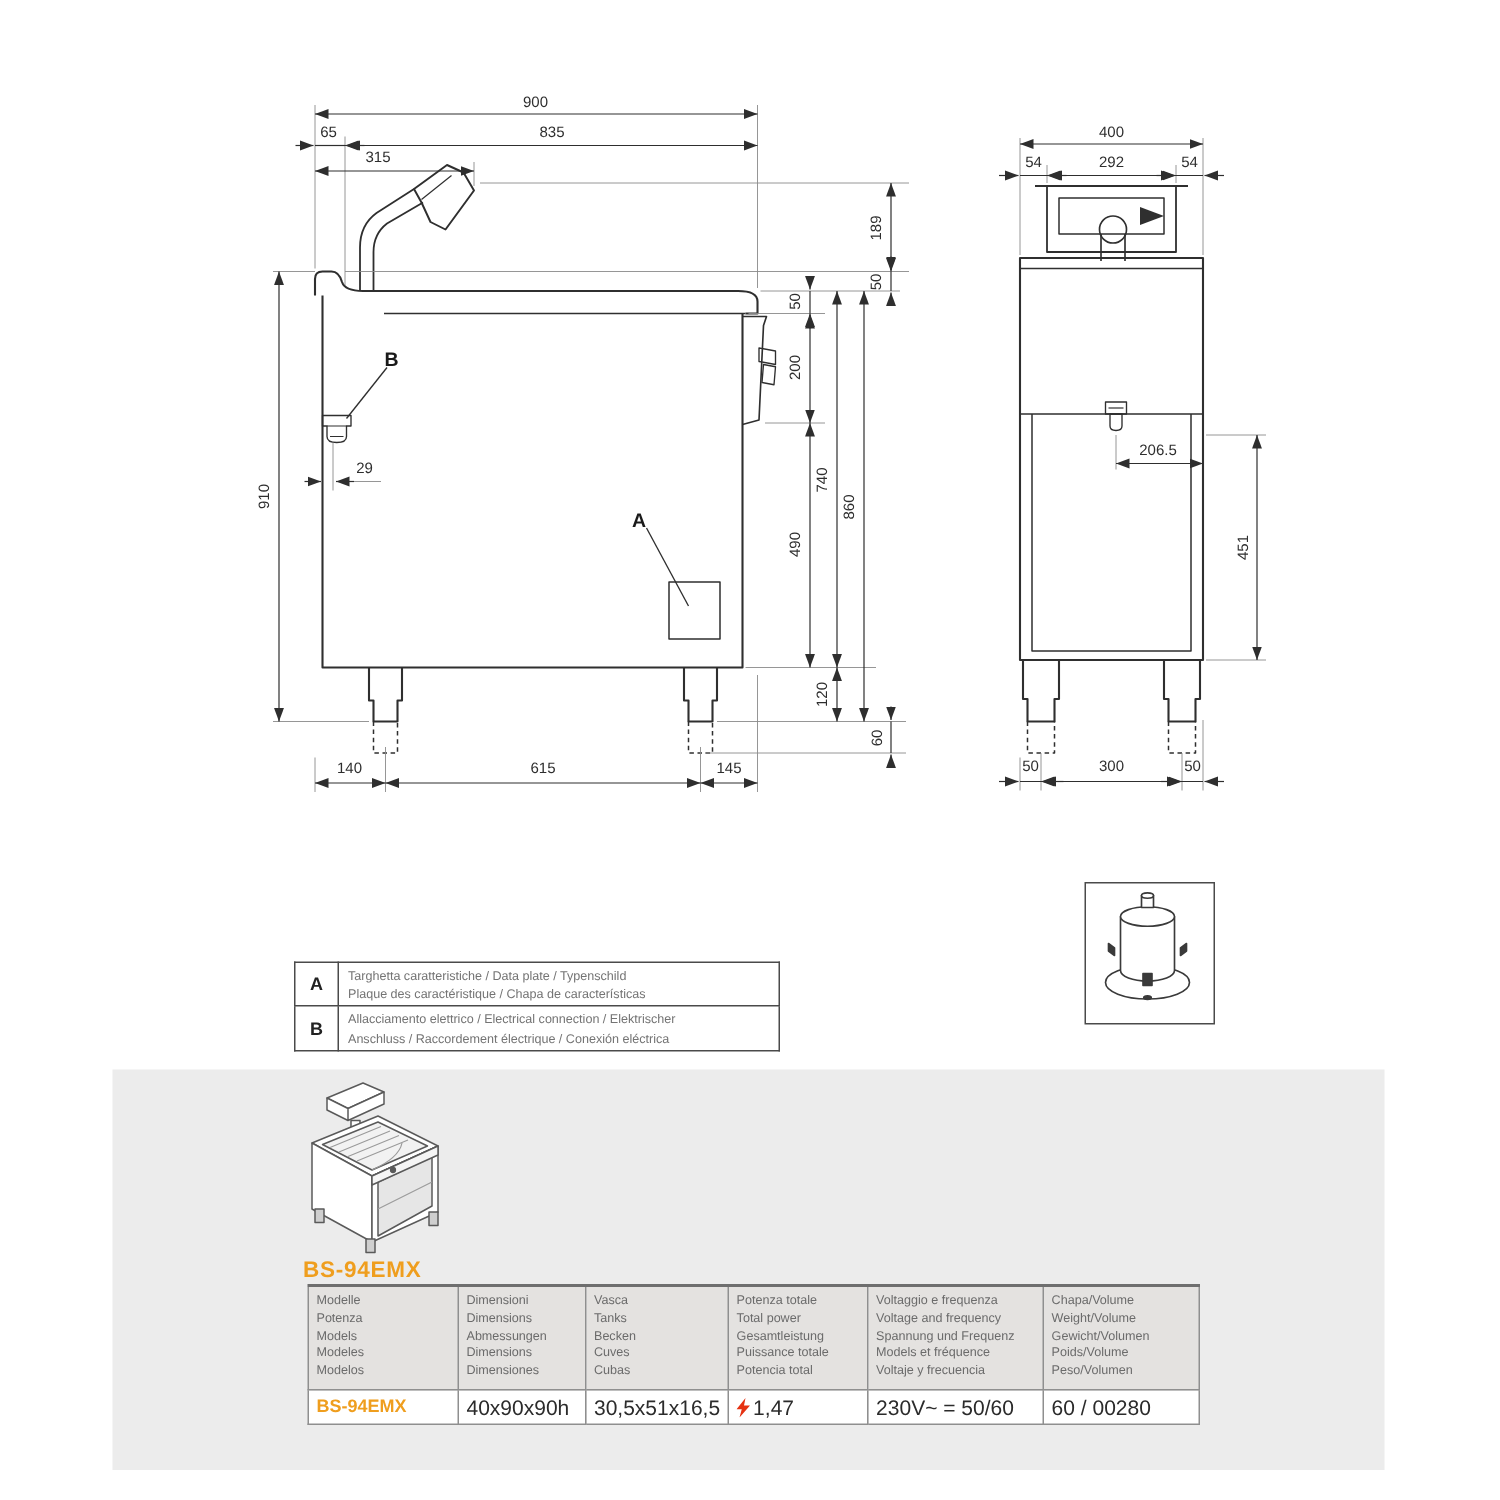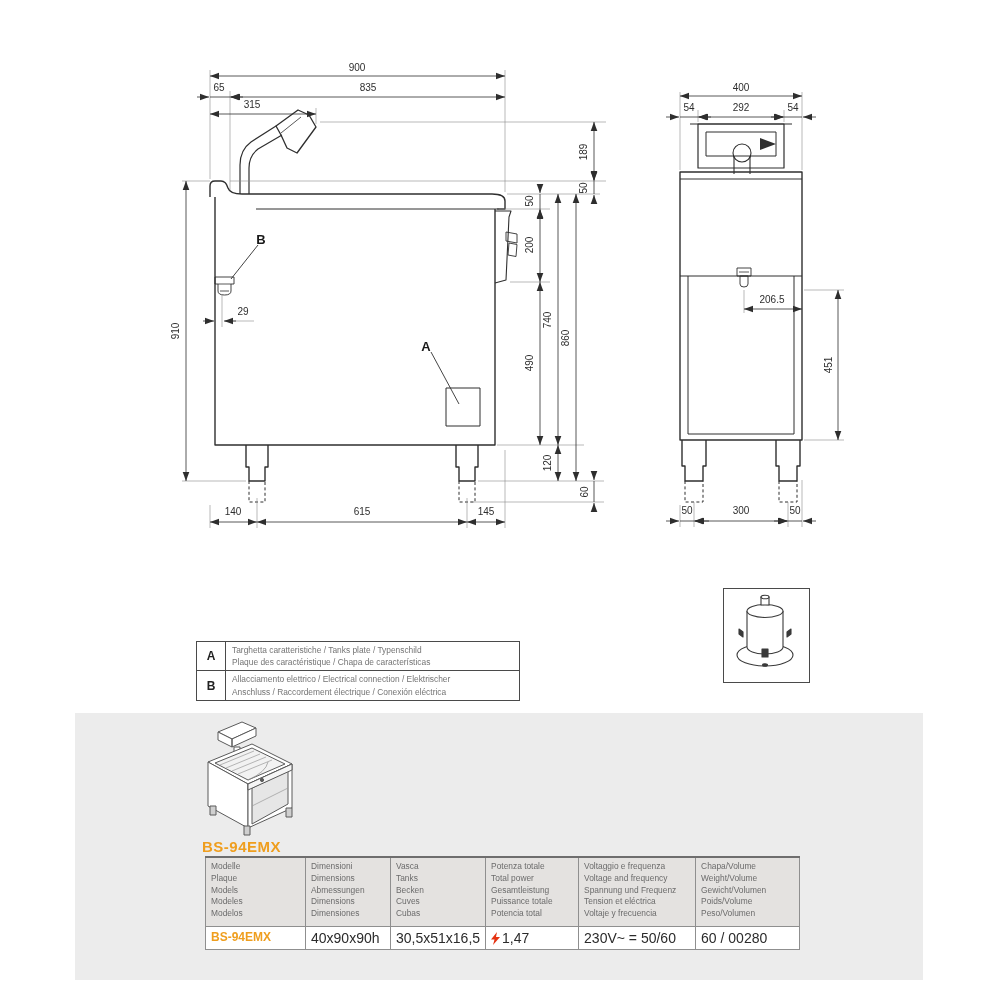--- a/index.html
+++ b/index.html
@@ -197,21 +197,21 @@
       <text x="795" y="514" text-anchor="middle">50</text>
     </g>
   </svg>
 
   
   <table class="legend">
     <tbody>
         <tr>
       <td class="key">A</td>
       <td class="txt">
-        <div>Targhetta caratteristiche / Tanks plate / Typenschild</div>
+        <div>Targhetta caratteristiche / Data plate / Typenschild</div>
         <div>Plaque des caractéristique / Chapa de características</div>
       </td>
     </tr>
     <tr>
       <td class="key">B</td>
       <td class="txt">
         <div>Allacciamento elettrico / Electrical connection / Elektrischer</div>
         <div>Anschluss / Raccordement électrique / Conexión eléctrica</div>
       </td>
     </tr>
@@ -271,21 +271,21 @@
         <col style="width:85px">
         <col style="width:73px">
       <col style="width:93px">
         <col style="width:117px">
         <col style="width:104px">
     </colgroup>
     <tbody>
         <tr class="hdr">
       <td>
         <span>Modelle</span>
-            <span>Plaque</span>
+            <span>Potenza</span>
             <span>Models</span>
             <span>Modeles</span>
             <span>Modelos</span>
       </td>
       <td>
         <span>Dimensioni</span>
             <span>Dimensions</span>
             <span>Abmessungen</span>
             <span>Dimensions</span>
             <span>Dimensiones</span>
@@ -301,21 +301,21 @@
         <span>Potenza totale</span>
             <span>Total power</span>
             <span>Gesamtleistung</span>
             <span>Puissance totale</span>
             <span>Potencia total</span>
       </td>
       <td>
         <span>Voltaggio e frequenza</span>
             <span>Voltage and frequency</span>
             <span>Spannung und Frequenz</span>
-            <span>Tension et eléctrica</span>
+            <span>Models et fréquence</span>
             <span>Voltaje y frecuencia</span>
       </td>
       <td>
         <span>Chapa/Volume</span>
             <span>Weight/Volume</span>
             <span>Gewicht/Volumen</span>
             <span>Poids/Volume</span>
             <span>Peso/Volumen</span>
       </td>
     </tr>

